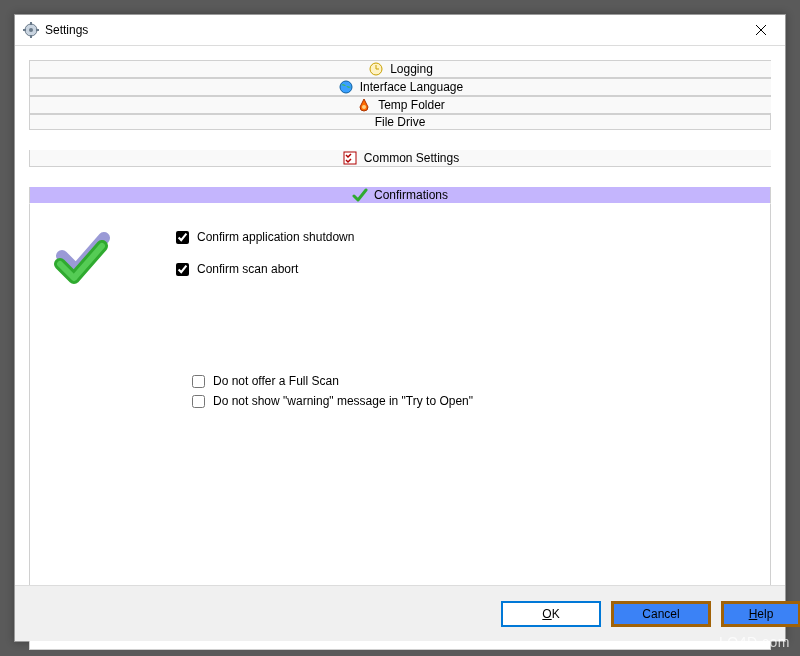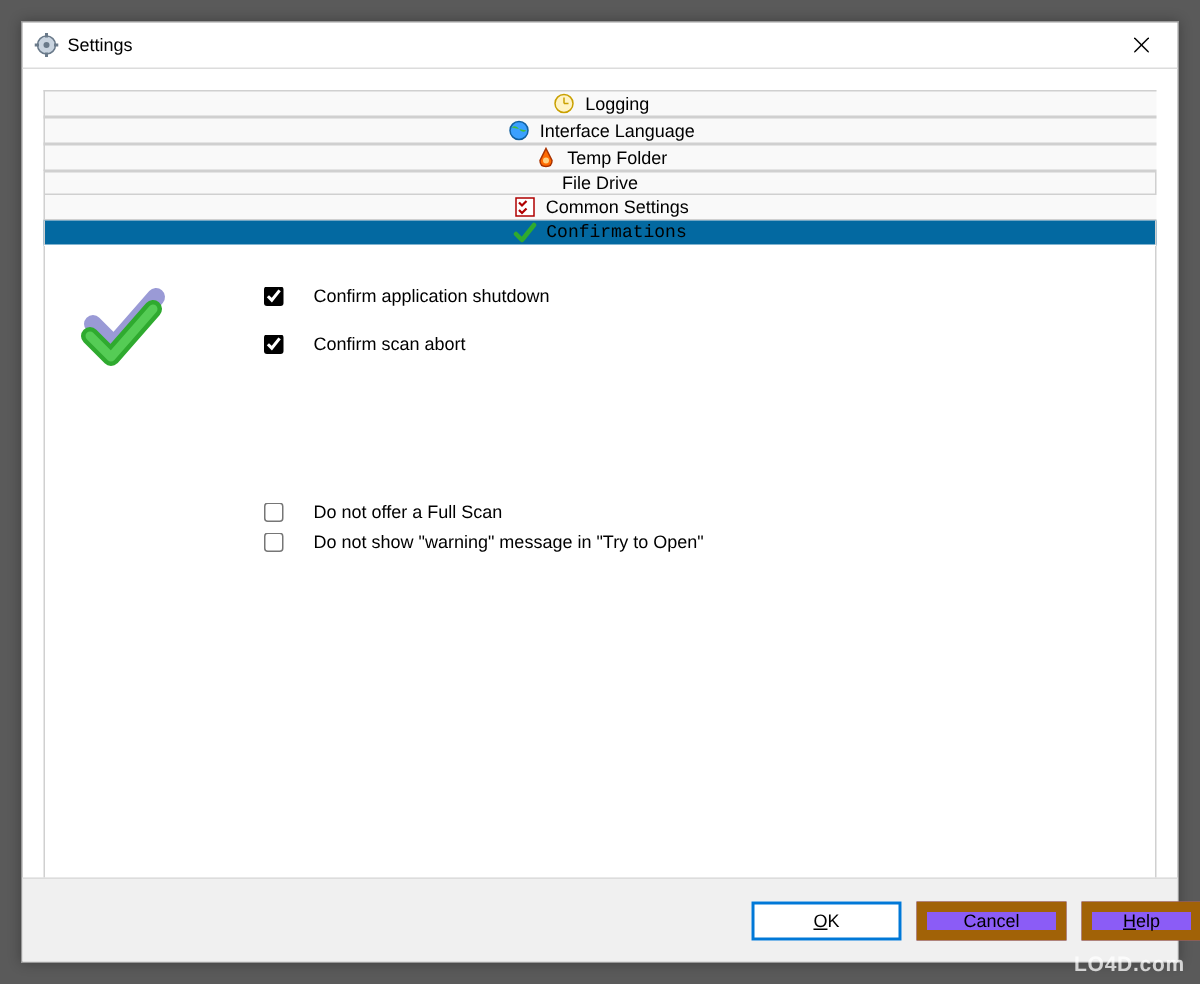--- a/index.html
+++ b/index.html
@@ -11,40 +11,40 @@
     .titlebar .app-icon { width: 16px; height: 16px; margin-right: 6px; display: flex; align-items: center; justify-content: center; }
     .titlebar .title { flex: 1; color: #000; }
     .titlebar .close { width: 45px; height: 29px; display: flex; align-items: center; justify-content: center; color: #000; cursor: pointer; }
     
     .body { padding: 14px 14px 0 14px; height: calc(100% - 31px); position: relative; }
     
     .tabrow { display: flex; flex-direction: column; }
     .tabrow.row1 .tab { border-bottom: 1px solid #d0d0d0; }
     .tab { flex: 1; height: 26px; display: flex; align-items: center; justify-content: center; gap: 6px; background: #f9f9f9; border: 1px solid #d0d0d0; border-right: none; cursor: pointer; color: #000; }
     .tab:last-child { border-right: 1px solid #d0d0d0; }
-    .tabrow.row2 .tab { border-top: none; }
-    .tab.active { background: #0369a1; border-bottom: 1px solid #ffffff; position: relative; z-index: 2; font-family: Liberation Mono, monospace; }
+    .tabrow.row2 .tab { border-top: none; margin-top: 20px; }
+    .tab.active { background: #c4b5fd; border-bottom: 1px solid #ffffff; position: relative; z-index: 2; }
     .tab .ticon { width: 16px; height: 16px; display: flex; align-items: center; justify-content: center; }
     .tabrow.row2 { }
     
     .tabcontent { border: 1px solid #d0d0d0; border-top: none; width: 100%; height: 446px; background: #fff; position: relative; padding: 24px 24px 24px 24px; }
     .big-icon { position: absolute; left: 22px; top: 24px; width: 64px; height: 64px; }
     .options { position: absolute; left: 146px; top: 26px; display: flex; flex-direction: column; gap: 18px; }
-    .options2 { position: absolute; left: 146px; top: 170px; display: flex; flex-direction: column; gap: 6px; }
-    .chk { display: flex; align-items: center; gap: 20px; color: #000; cursor: pointer; }
+    .options2 { position: absolute; left: 162px; top: 170px; display: flex; flex-direction: column; gap: 6px; }
+    .chk { display: flex; align-items: center; gap: 8px; color: #000; cursor: pointer; }
     .chk input { width: 13px; height: 13px; accent-color: #000; }
     
     .footer { position: absolute; left: 0; right: 0; bottom: 0; height: 56px; border-top: 1px solid #dcdcdc; background: #f0f0f0; display: flex; align-items: center; justify-content: flex-end; gap: 10px; padding: 0 14px; }
-    .btn { min-width: 100px; height: 26px; background: #8b5cf6; border: 7px solid #a16207; display: flex; align-items: center; justify-content: center; cursor: pointer; color: #000; }
+    .btn { min-width: 100px; height: 26px; background: #3b82f6; border: 3px solid #a16207; display: flex; align-items: center; justify-content: center; cursor: pointer; color: #000; }
     .btn.primary { background: #ffffff; border: 2px solid #0078d7; }
     .btn .ul { text-decoration: underline; }
     .btn .noul { text-decoration: none; }
     .btn.cut { min-width: 80px; margin-right: -30px; }
     
-    .watermark { position: absolute; right: 10px; bottom: 6px; color: rgba(255,255,255,0.75); font-size: 14px; letter-spacing: 0.5px; font-weight: 700; pointer-events: none; }
+    .watermark { position: absolute; right: 10px; bottom: 6px; color: rgba(255,255,255,0.75); font-size: 14px; letter-spacing: 0.5px; font-weight: 400; pointer-events: none; }
   </style>
 </head>
 <body>
 
 <div class="screen">
   <div class="window">
 
     <div class="titlebar">
       <span class="app-icon">
         <svg viewBox="0 0 16 16" width="16" height="16">

